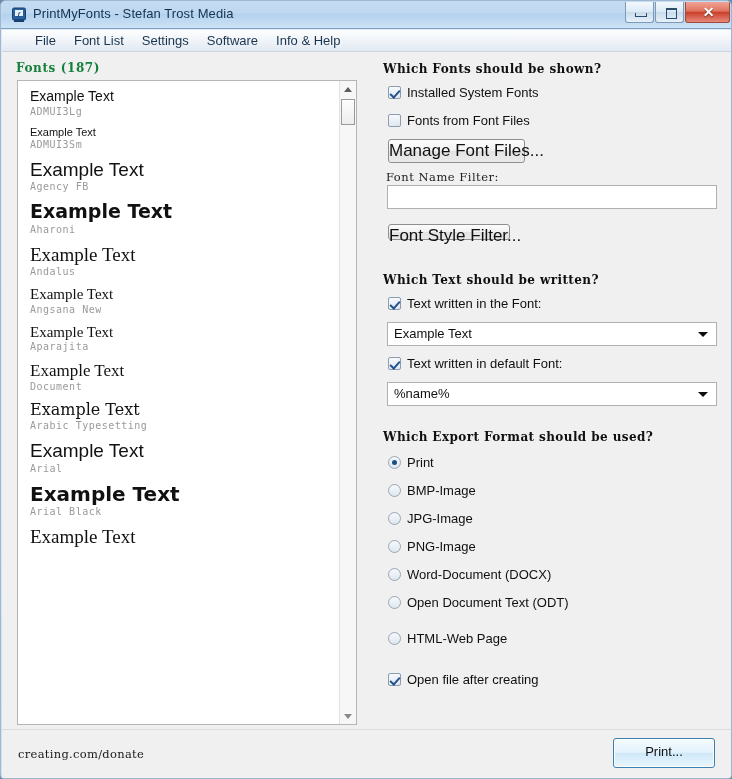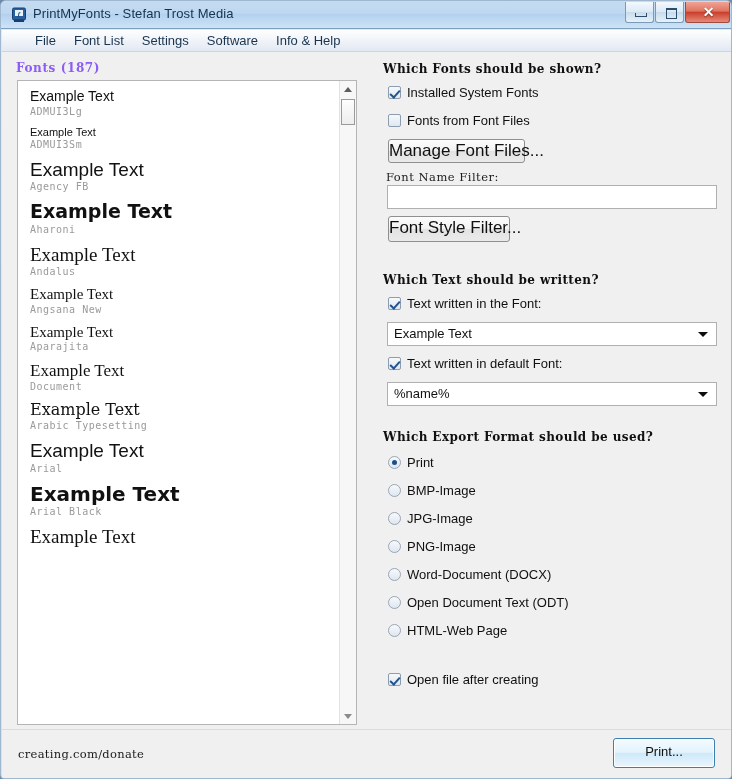--- a/index.html
+++ b/index.html
@@ -129,21 +129,21 @@
     background: #f0f0f0;
   }
 
   
   .fonts-label {
     position: absolute;
     left: 14px; top: 9px;
     font-family: "DejaVu Serif", serif;
     font-weight: bold;
     font-size: 12px;
-    color: #8b5cf6;
+    color: #15803d;
     letter-spacing: .6px;
   }
   .listbox {
     position: absolute;
     left: 15px; top: 28px;
     width: 340px;
     height: 645px;
     background: #ffffff;
     border: 1px solid #b5b5b5;
     box-sizing: border-box;
@@ -471,21 +471,21 @@
         <span class="checkbox"></span>
         <span class="ctl-label">Fonts from Font Files</span>
       </div>
 
       <div class="btn" style="position:absolute;left:5px;top:87px;width:137px;height:24px;line-height:22px;">Manage Font Files...</div>
 
       <div class="field-label" style="position:absolute;left:3px;top:118px;">Font Name Filter:</div>
 
       <div class="textinput" style="position:absolute;left:4px;top:133px;width:330px;height:24px;" placeholder=""></div>
 
-      <div class="btn" style="position:absolute;left:5px;top:164px;width:122px;height:26px;line-height:22px;">Font Style Filter...</div>
+      <div class="btn" style="position:absolute;left:5px;top:172px;width:122px;height:16px;line-height:22px;">Font Style Filter...</div>
 
       <div class="sec-head" style="position:absolute;left:0;top:221px;">Which Text should be written?</div>
 
       <div class="ctl-row" style="position:absolute;left:5px;top:244px;text-align:right;">
         <span class="checkbox on"></span>
         <span class="ctl-label">Text written in the Font:</span>
       </div>
 
       <div class="combo" style="position:absolute;left:4px;top:270px;width:330px;height:24px;line-height:22px;">
         <span>Example Text</span>
@@ -522,21 +522,21 @@
             <span class="ctl-label">PNG-Image</span>
           </div>
           <div class="ctl-row" style="height: 28px;">
             <span class="radio"></span>
             <span class="ctl-label">Word-Document (DOCX)</span>
           </div>
           <div class="ctl-row" style="height: 28px;">
             <span class="radio"></span>
             <span class="ctl-label">Open Document Text (ODT)</span>
           </div>
-          <div class="ctl-row" style="height: 28px;">
+          <div class="ctl-row" style="height: 28px; margin-top: 8px;">
             <span class="radio"></span>
             <span class="ctl-label">HTML-Web Page</span>
           </div>
         </div>
 
       <div class="ctl-row" style="position:absolute;left:5px;top:620px;">
         <span class="checkbox on"></span>
         <span class="ctl-label">Open file after creating</span>
       </div>
 

